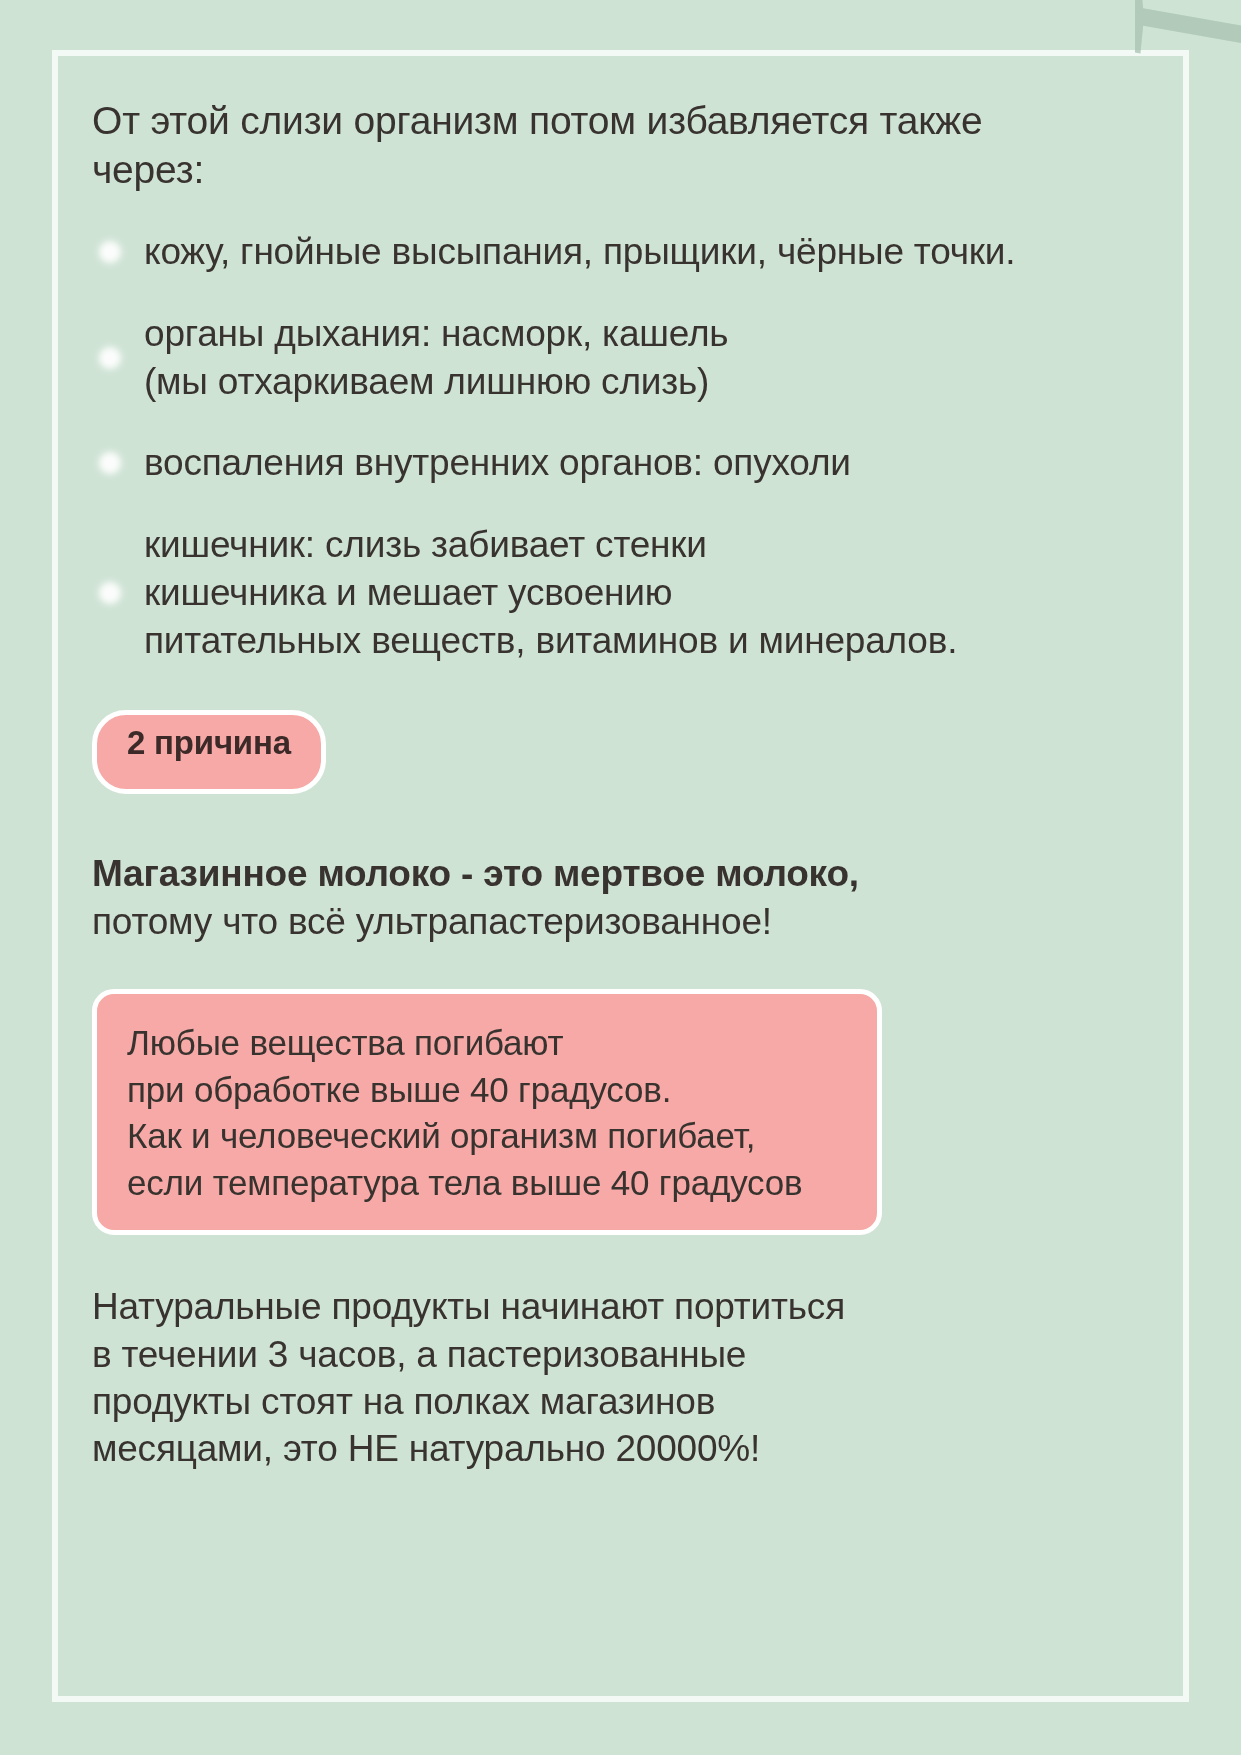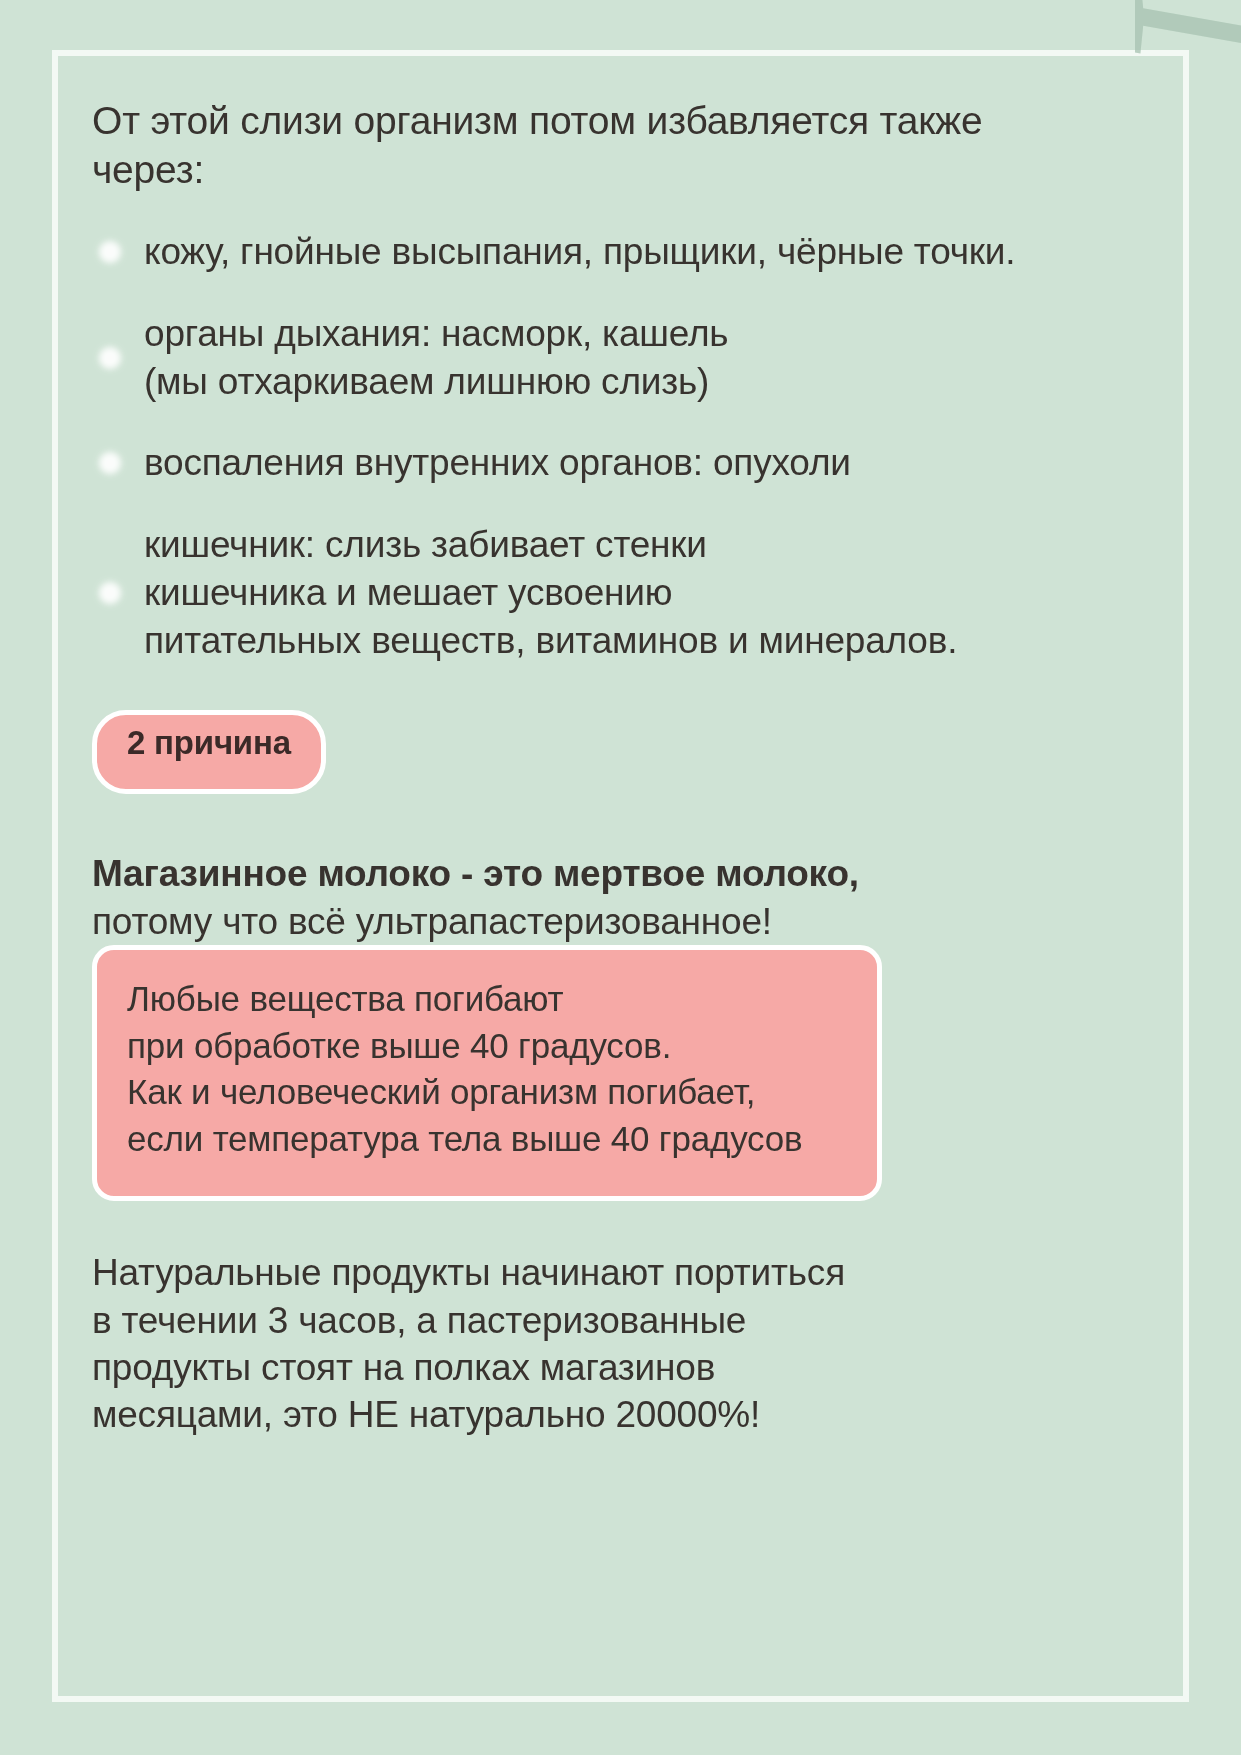--- a/index.html
+++ b/index.html
@@ -139,26 +139,27 @@
     letter-spacing: -0.2px;
   }
   .para b { font-weight: bold; }
   .para .ln { display: block; white-space: nowrap; }
 
   .p-milk { margin-top: 56px; }
   .p-ultra { margin-top: 46px; }
 
   
   .callout {
+    margin-top: 44px;
     width: 790px;
     background: #f6a9a6;
     border: 5px solid #ffffff;
     border-radius: 22px;
     box-sizing: border-box;
-    padding: 26px 30px 34px 30px;
+    padding: 26px 30px 24px 30px;
   }
   .callout .ln {
     display: block;
     white-space: nowrap;
     font-size: 35px;
     line-height: 1.33;
     color: #38332f;
     letter-spacing: -0.2px;
   }
 

